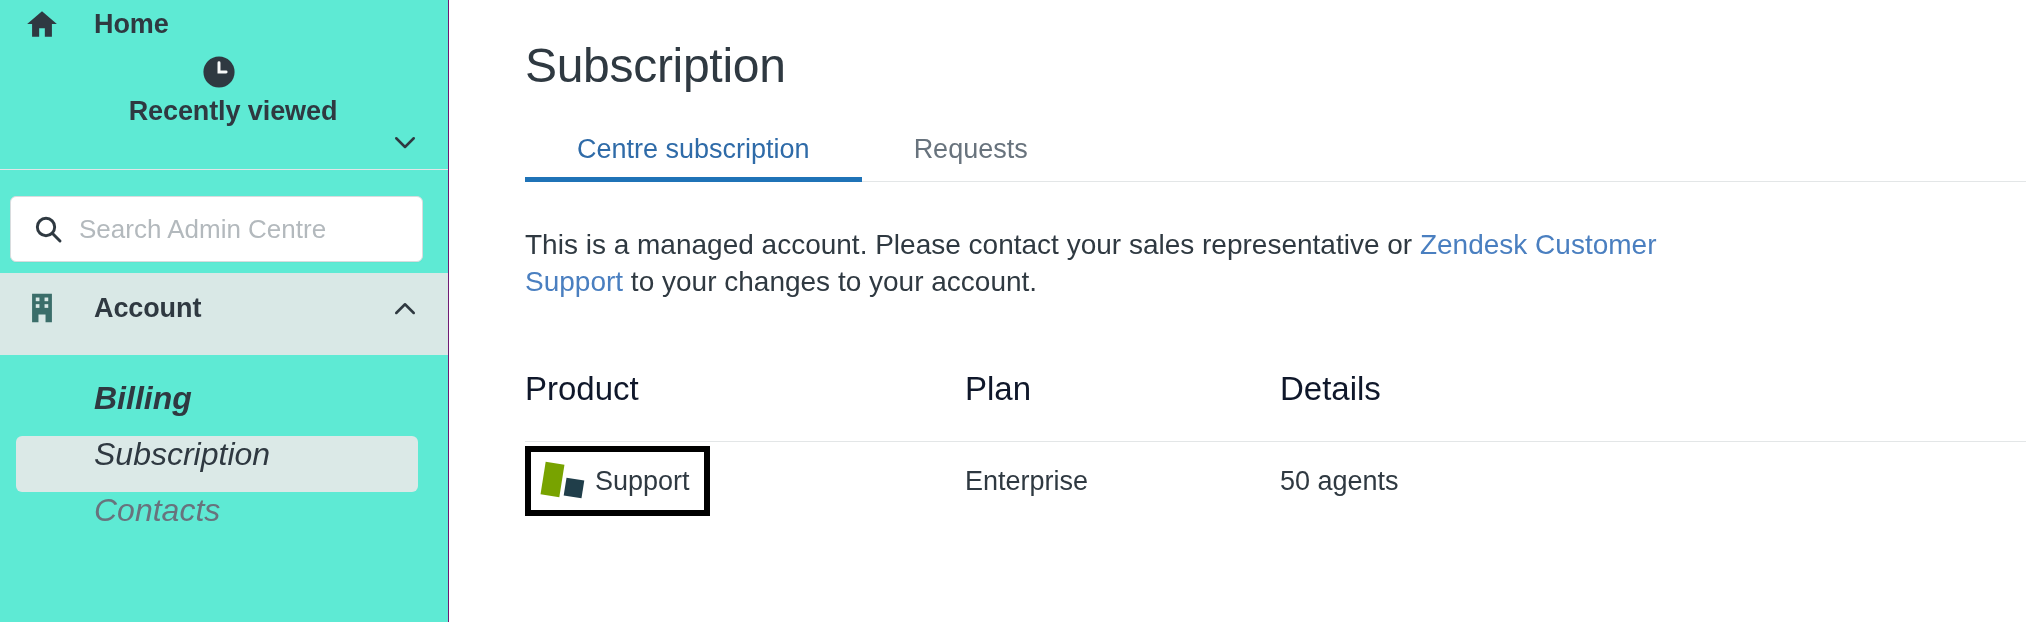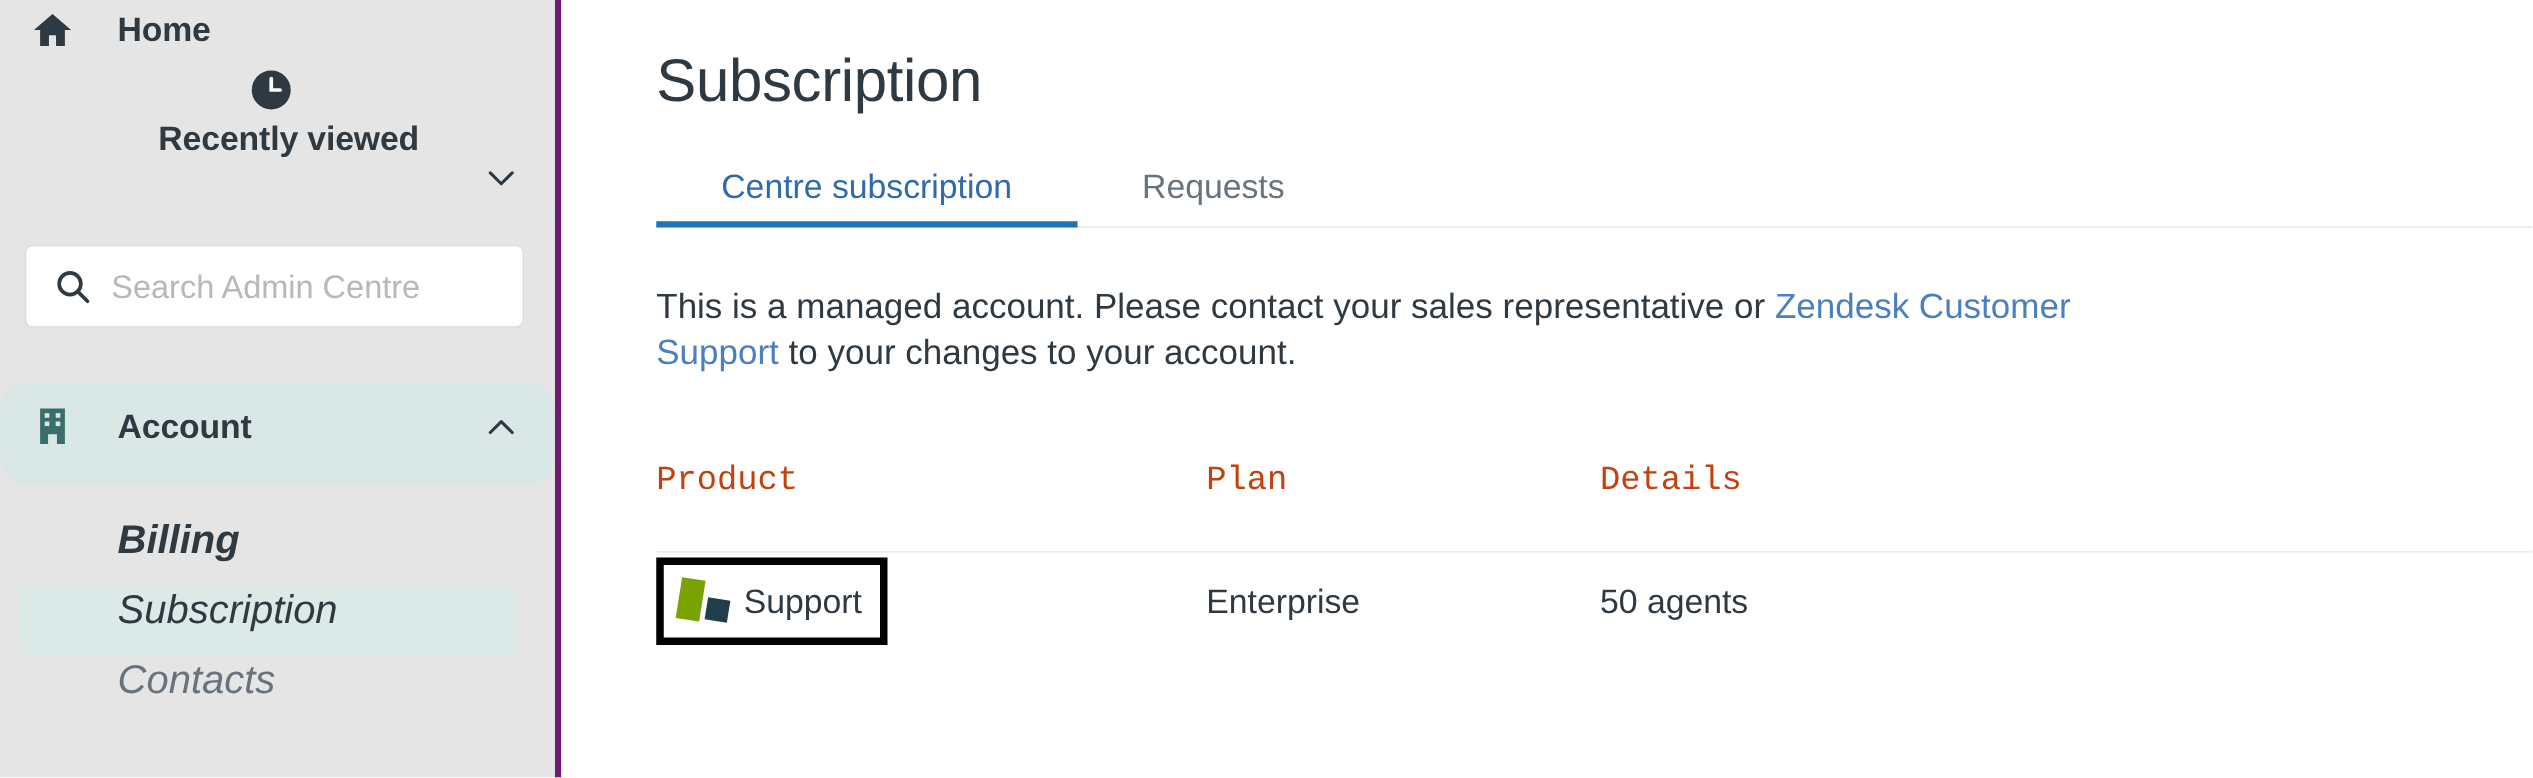--- a/index.html
+++ b/index.html
@@ -15,22 +15,22 @@
   #app {
     display: flex;
     width: 2026px;
     height: 622px;
   }
 
   
   #sidebar {
     width: 449px;
     height: 622px;
-    background: #e5e5e5;
-    border-right: 5px solid #701a75;
+    background: #5eead4;
+    border-right: 1px solid #701a75;
     position: relative;
     flex: 0 0 449px;
   }
 
   .nav-row {
     display: flex;
     align-items: center;
     height: 97px;
     padding: 0 28px 0 18px;
     cursor: pointer;
@@ -66,21 +66,21 @@
     height: 170px;
     border-bottom: 1px solid #e3e6e7;
     display: flex;
     flex-direction: column;
     justify-content: flex-start;
   }
   .sidebar-top .nav-row { height: 85px; }
 
   
   .search-wrap {
-    padding: 26px 25px 0 20px;
+    padding: 26px 25px 0 10px;
   }
   .search-box {
     height: 66px;
     background: #ffffff;
     border: 1px solid #d8dcde;
     border-radius: 6px;
     display: flex;
     align-items: center;
     padding: 0 20px;
     box-shadow: 0 1px 1px rgba(0,0,0,0.02);
@@ -101,23 +101,22 @@
     color: #2f3941;
     margin-left: 14px;
     width: 100%;
   }
   .search-box input::placeholder { color: #b3b9bd; }
 
   
   #account-row {
     background: #d9e8e6;
     height: 82px;
-    margin-top: 44px;
+    margin-top: 11px;
     padding: 0 28px 12px 18px;
-    border-radius: 23px;
   }
   #account-row .nav-icon { color: #3b6e6a; }
   #account-row .nav-label { color: #2f3941; }
 
   .sub-items { padding-top: 25px; }
   .sub-item {
     height: 56px;
     display: flex;
     align-items: flex-start;
     margin: 0 30px 0 16px;
@@ -196,21 +195,21 @@
   }
   .t-row {
     display: flex;
     align-items: center;
   }
   .t-head {
     height: 72px;
     border-bottom: 1px solid #e3e6e7;
     align-items: flex-start;
   }
-  .t-head .cell { font-size: 27px; color: #c2410c; font-family: Liberation Mono, monospace; }
+  .t-head .cell { font-size: 33px; color: #0f172a; }
   .t-body { height: 78px; }
   .t-body .cell { font-size: 27px; color: #2f3941; }
 
   .col-product { flex: 0 0 440px; }
   .col-plan { flex: 0 0 315px; }
   .col-details { flex: 0 0 400px; }
 
   .product-badge {
     display: inline-flex;
     align-items: center;

